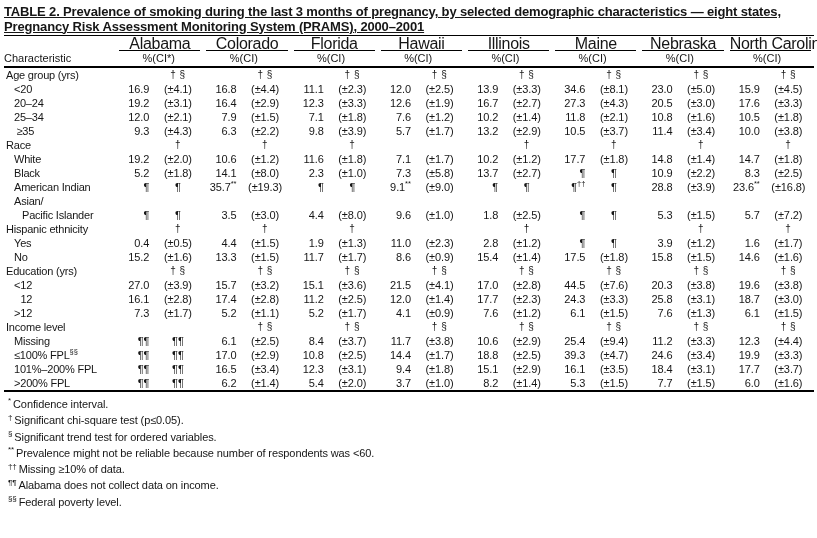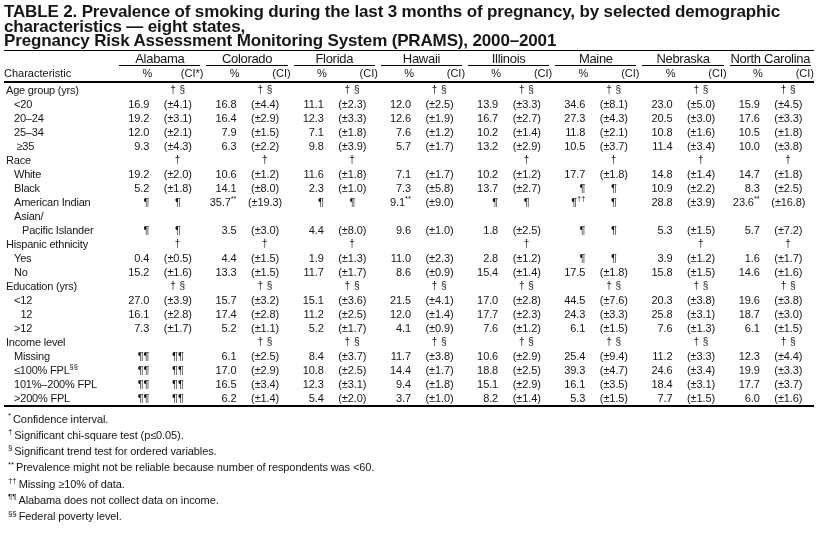--- a/index.html
+++ b/index.html
@@ -3,41 +3,41 @@
 <meta charset="utf-8">
 <style>
   html,body{margin:0;padding:0;}
   body{
     width:817px;height:538px;background:#ffffff;color:#161616;
     font-family:"Liberation Sans","DejaVu Sans",sans-serif;
     -webkit-font-smoothing:antialiased;overflow:hidden;
   }
   .page{padding:5px 3px 0 4px;}
   .title{
-    font-weight:bold;font-size:17px;line-height:14.5px;letter-spacing:-0.15px;
+    font-weight:bold;font-size:13px;line-height:14.5px;letter-spacing:-0.15px;text-decoration:underline;
   }
   table.prams{
     border-collapse:collapse;table-layout:fixed;width:810px;
     margin-top:1px;border-top:1.5px solid #000;
   }
   table.prams th, table.prams td{
     padding:0;margin:0;font-weight:normal;white-space:nowrap;overflow:visible;
     font-size:11px;
   }
   thead .state-cell{vertical-align:bottom;}
   thead .state-cell .state-underline{
-    border-bottom:1px solid #000;text-align:center;font-size:13px;
+    border-bottom:1px solid #000;text-align:center;font-size:16px;
     padding:1px 0 0 0;margin:0 3px;line-height:13px;letter-spacing:-0.3px;
   }
   thead tr.subhead th, thead tr.subhead td{
     border-bottom:2px solid #000;height:15px;line-height:15px;font-size:11px;
   }
   thead .char-h{text-align:left;padding-left:2px;}
   thead .pct-h{text-align:right;padding-right:6px;}
-  thead .ci-h{text-align:right;}
+  thead .ci-h{text-align:left;}
   tbody td{height:14px;line-height:14px;letter-spacing:-0.1px;}
   tbody td.lbl{text-align:left;letter-spacing:-0.2px;}
   tbody td.pct{text-align:right;padding-right:3px;}
   tbody td.ci{text-align:center;}
   tbody td.marker{font-size:10px;letter-spacing:0.5px;}
   tbody tr.last td{border-bottom:2px solid #000;}
   sup{font-size:7.5px;vertical-align:super;line-height:0;letter-spacing:0;}
   .footnotes{margin-top:4px;padding-left:4px;}
   .footnote{font-size:11px;line-height:16.3px;letter-spacing:-0.1px;}
   .footnote .fsym{font-size:8px;vertical-align:super;line-height:0;margin-right:2px;}

